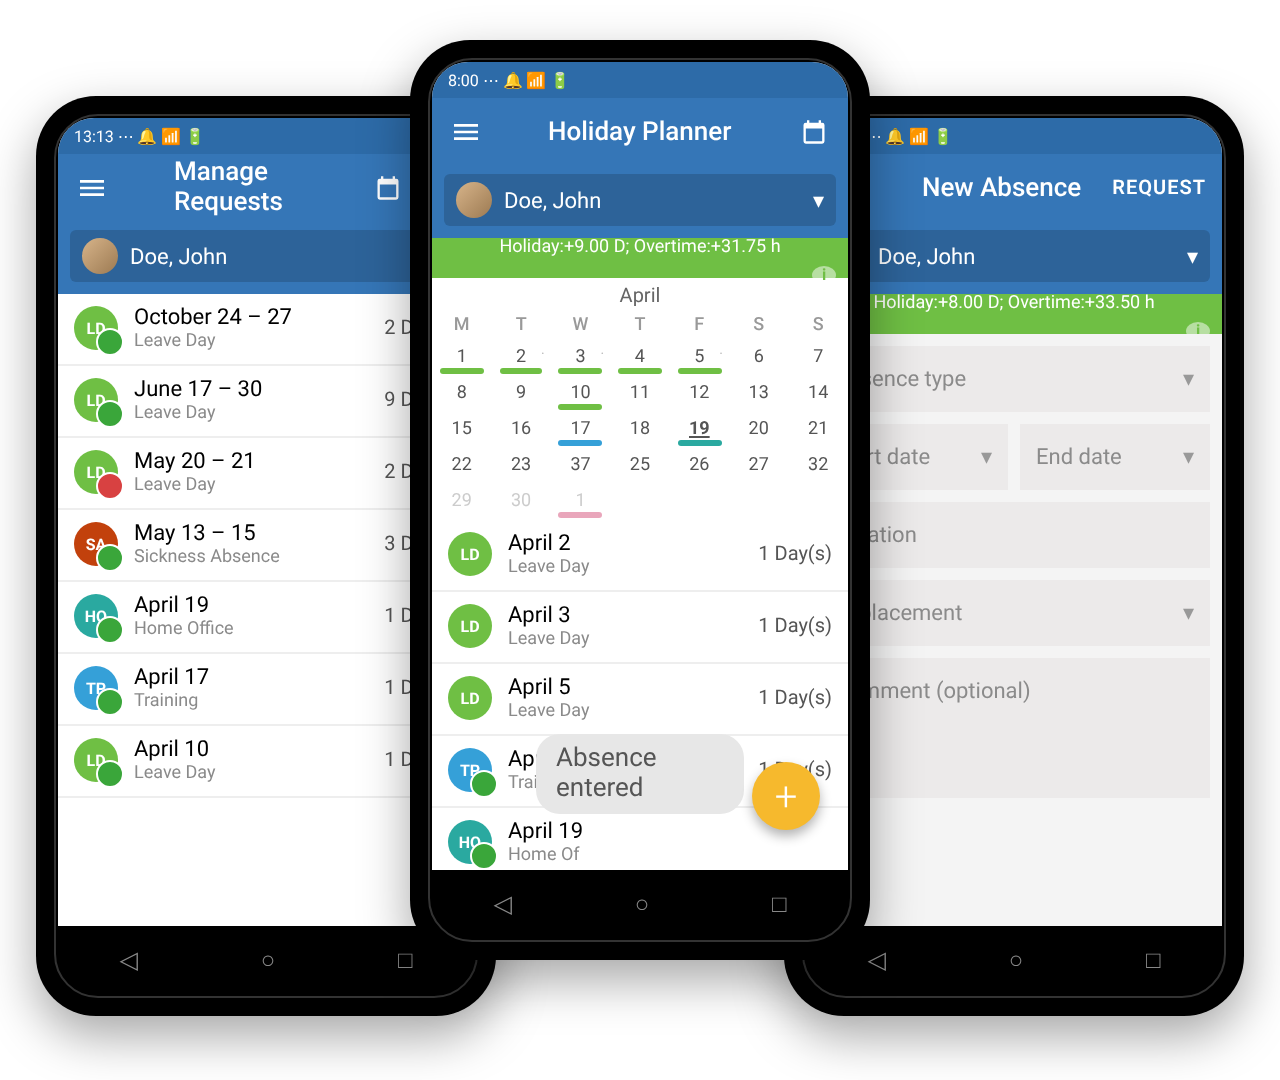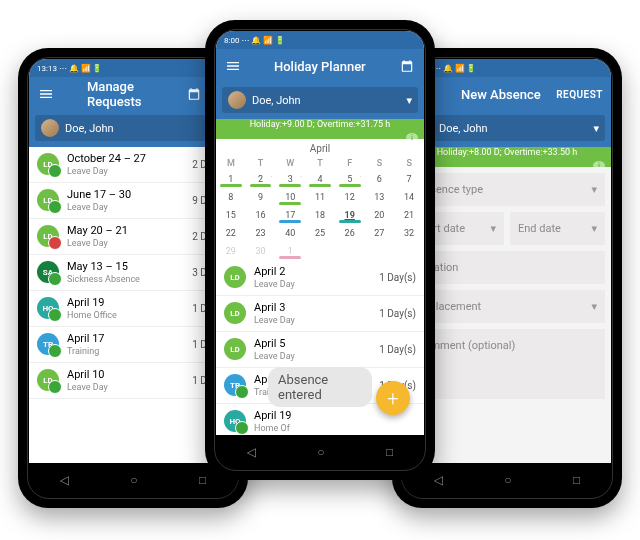--- a/index.html
+++ b/index.html
@@ -21,21 +21,21 @@
   .avatar{width:18px;height:18px;border-radius:50%;background:linear-gradient(135deg,#d7b48a,#9c7a52);}
   .chev{margin-left:auto;}
   
   .infostrip{height:20px;background:#6fbf44;color:#fff;font-size:9px;display:flex;align-items:center;padding:0 6px;gap:4px;flex-direction:column;}
   .infostrip .ico{margin-left:auto;width:12px;height:12px;border-radius:50%;background:rgba(255,255,255,.5);display:inline-flex;align-items:center;justify-content:center;font-size:8px;color:#6fbf44;font-weight:bold;}
   
   .list{flex:1;overflow:hidden;background:#fff;}
   .row{display:flex;align-items:center;padding:6px 8px;border-bottom:1px solid #eee;font-size:11px;gap:8px;}
   .badge{width:22px;height:22px;border-radius:50%;display:flex;align-items:center;justify-content:center;font-size:8px;color:#fff;font-weight:bold;position:relative;flex-shrink:0;}
   .badge.ld{background:#6fbf44;}
-  .badge.sa{background:#15803d;}
+  .badge.sa{background:#c2410c;}
   .badge.ho{background:#2aa9a0;}
   .badge.tp{background:#35a0d8;}
   .badge .ok,.badge .no{position:absolute;right:-3px;bottom:-3px;width:12px;height:12px;border-radius:50%;border:1.5px solid #fff;}
   .badge .ok{background:#3aa63a;}
   .badge .no{background:#d84141;}
   .rowtext{flex:1;line-height:1.15;}
   .rowtext .sub{color:#8a8a8a;font-size:9px;}
   .dur{color:#555;font-size:10px;white-space:nowrap;}
   
   .cal-title{text-align:center;font-size:10px;color:#666;padding:4px 0 2px;}
@@ -295,21 +295,21 @@
               <td class="">16</td>
               <td class="">17<span class="bar b"></span></td>
               <td class="">18</td>
               <td class="today">19<span class="bar t"></span></td>
               <td class="">20</td>
               <td class="">21</td>
             </tr>
             <tr>
               <td class="">22</td>
               <td class="">23</td>
-              <td class="">40</td>
+              <td class="">37</td>
               <td class="">25</td>
               <td class="">26</td>
               <td class="">27</td>
               <td class="">32</td>
             </tr>
             <tr>
               <td class="muted ">29</td>
               <td class="muted ">30</td>
               <td class="muted ">1<span class="bar p"></span></td>
               <td class="muted "></td>

